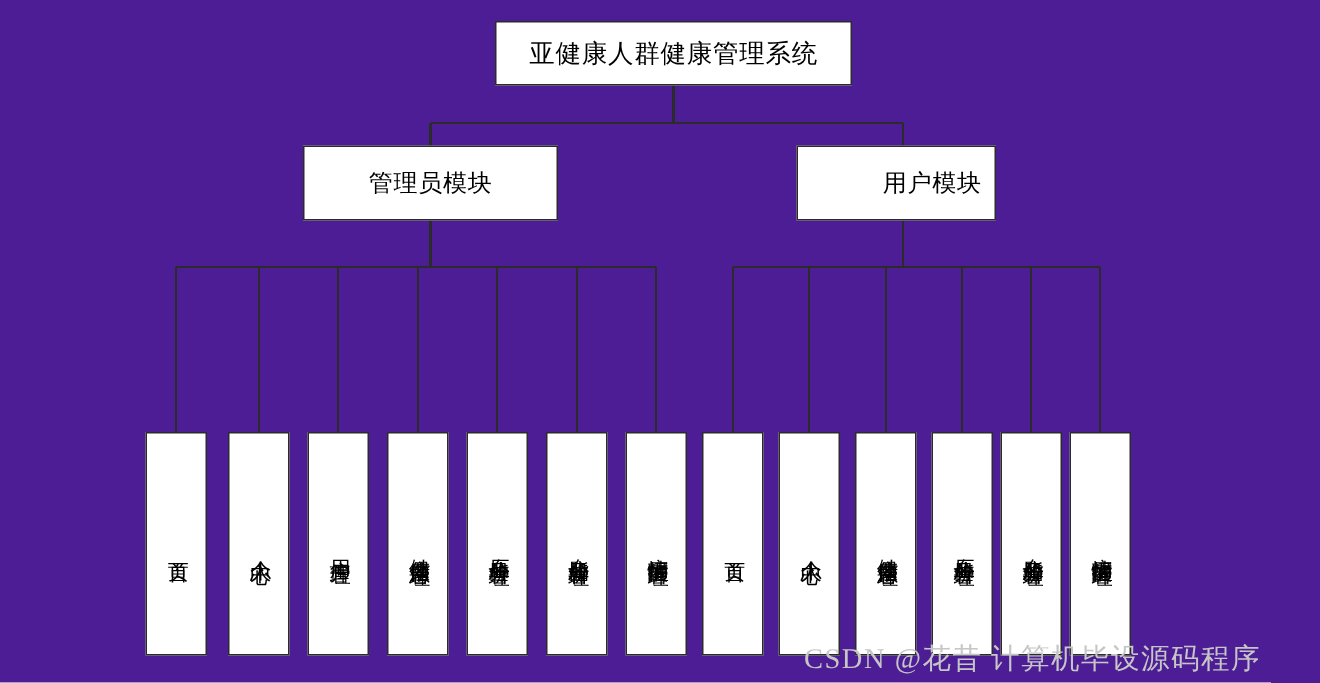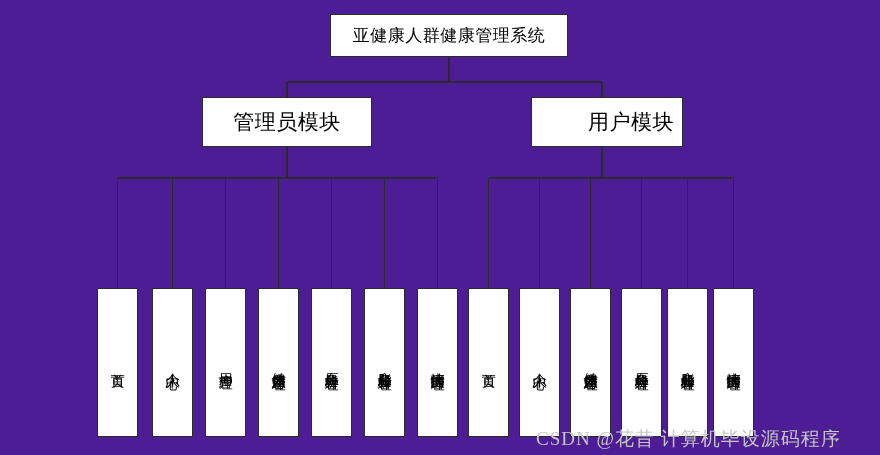--- a/index.html
+++ b/index.html
@@ -34,21 +34,21 @@
     display: flex;
     align-items: center;
     justify-content: center;
     color: #000000;
   }
   .node-root {
     font-size: 17px;
     letter-spacing: 0.5px;
   }
   .node-module {
-    font-size: 21px;
+    font-size: 16px;
     letter-spacing: 0.5px;
   }
   .node-leaf {
     font-size: 14px;
     padding-top: 2px;
   }
   .node-leaf .vtext {
     writing-mode: vertical-rl;
     text-orientation: upright;
     line-height: 1.12;
@@ -99,21 +99,21 @@
   </svg>
 
   <div class="node node-root" style="left: 330px; top: 14px; width: 238px; height: 43px;">
     <span>亚健康人群健康管理系统</span>
   </div>
 
   <div class="node node-module" style="left: 202px; top: 97px; width: 170px; height: 50px;">
     <span>管理员模块</span>
   </div>
 
-  <div class="node node-module" style="left: 531px; top: 97px; width: 152px; height: 50px; padding-left: 48px;">
+  <div class="node node-module" style="left: 531px; top: 97px; width: 133px; height: 50px; padding-left: 48px;">
     <span>用户模块</span>
   </div>
 
   <div id="leaf-layer">
       <div class="node node-leaf" style="left: 97px; top: 288px; width: 41px; height: 149px;">
         <span class="vtext">首页</span>
       </div>
       <div class="node node-leaf" style="left: 152px; top: 288px; width: 41px; height: 149px;">
         <span class="vtext">个人中心</span>
       </div>

